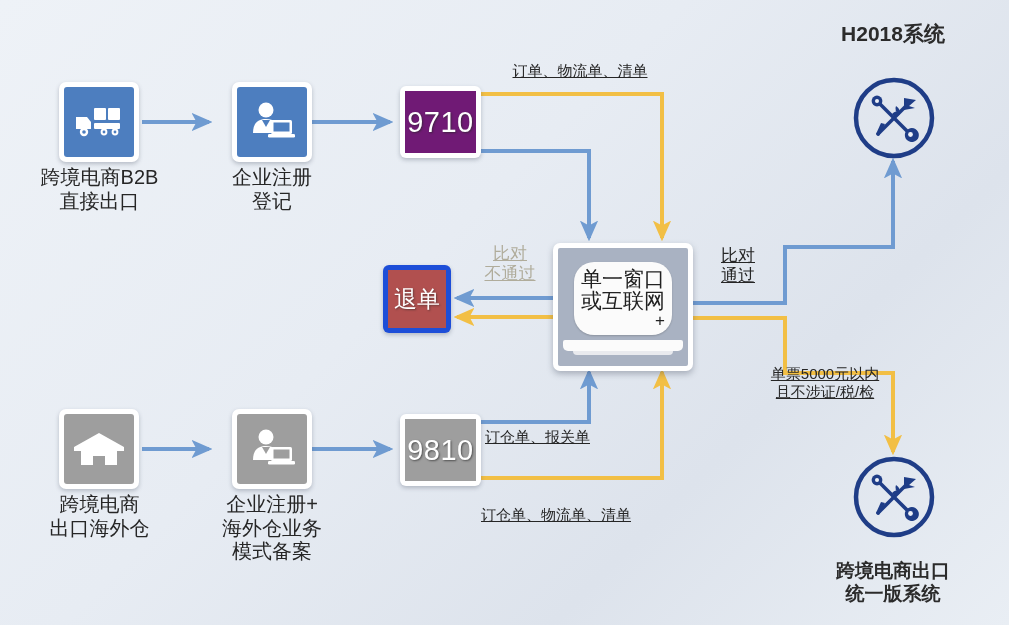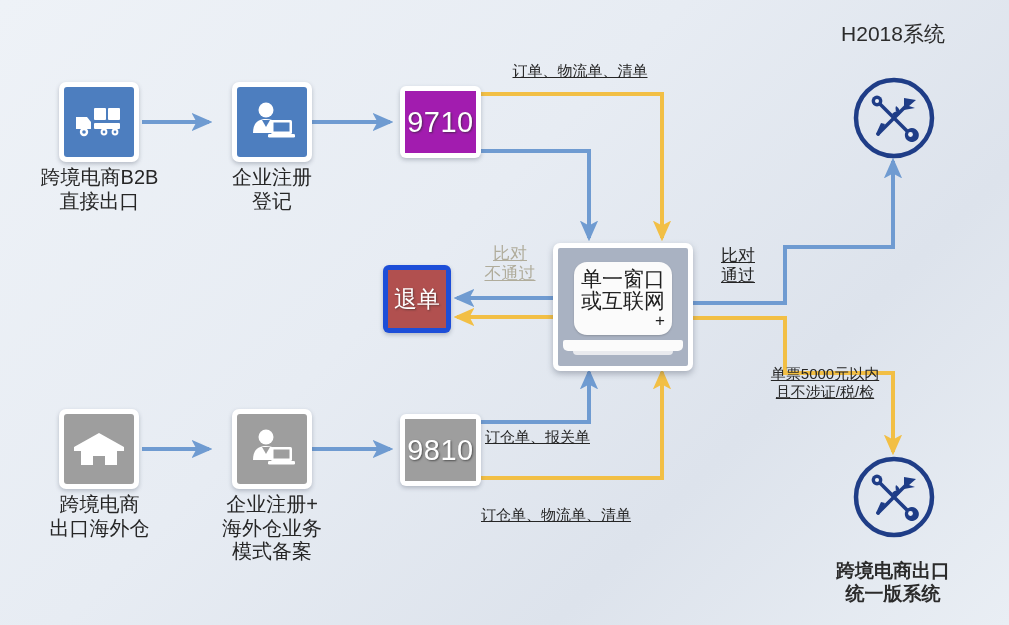--- a/index.html
+++ b/index.html
@@ -26,21 +26,21 @@
   
   .codebox{
     position:absolute;border-radius:6px;background:#fff;padding:5px;box-sizing:border-box;
     box-shadow:0 2px 4px rgba(60,70,90,.30);
   }
   .codebox .inner{
     width:100%;height:100%;display:flex;align-items:center;justify-content:center;
     font-size:29px;color:#ffffff;letter-spacing:.5px;
     text-shadow:1px 1px 2px rgba(40,40,40,.65);
   }
-  .codebox.blue .inner{background:#a21caf;}
+  .codebox.blue .inner{background:#701a75;}
   .codebox.gray .inner{background:#9e9e9e;}
 
   
   .rejectbox{
     position:absolute;border-radius:6px;background:#1d4ed8;padding:5px;box-sizing:border-box;
     box-shadow:0 2px 4px rgba(60,70,90,.30);
   }
   .rejectbox .inner{
     width:100%;height:100%;background:#b1504f;display:flex;align-items:center;justify-content:center;
     font-size:23px;color:#fff;text-shadow:1px 1px 2px rgba(40,40,40,.55);
@@ -49,21 +49,21 @@
   
   .center-node{
     position:absolute;border-radius:7px;background:#fff;padding:5px;box-sizing:border-box;
     box-shadow:0 3px 6px rgba(60,70,90,.35);
   }
   .center-node .inner{
     width:100%;height:100%;background:#a9b2c2;position:relative;border-radius:2px;overflow:hidden;
   }
   .lap-screen{
     position:absolute;left:12%;top:12%;width:76%;height:62%;
-    background:#fbfbfb;border-radius:13px;
+    background:#fbfbfb;border-radius:20px;
     display:flex;flex-direction:column;align-items:center;justify-content:center;
     box-shadow:0 1px 2px rgba(0,0,0,.18);
   }
   .lap-base{
     position:absolute;left:4%;bottom:13%;width:92%;height:9%;
     background:#fbfbfb;border-radius:2px 2px 5px 5px;
   }
   .lap-base:after{
     content:"";position:absolute;left:8%;top:100%;width:84%;height:45%;
     background:#e9eaee;border-radius:0 0 4px 4px;
@@ -72,21 +72,21 @@
   .lap-line.second{display:flex;align-items:flex-end;flex-direction:column;}
   .lap-plus{font-size:17px;margin-left:1px;}
 
   
   .emblem{position:absolute;}
   .emblem svg{display:block;}
 
   
   .lbl{position:absolute;text-align:center;line-height:1.18;color:#262626;white-space:nowrap;}
   .node-cap{font-size:20px;}
-  .sys-title{font-size:21px;font-weight:normal;color:#2b2b2b;}
+  .sys-title{font-size:21px;font-weight:bold;color:#2b2b2b;}
   .sys-cap{font-size:19px;font-weight:bold;color:#2b2b2b;line-height:1.2;}
   .edge-lbl{position:absolute;font-size:15px;color:#262626;white-space:nowrap;line-height:1.2;text-align:center;text-decoration:underline;}
   .edge-lbl.muted{color:#b0ac9b;font-size:17px;}
   .edge-lbl.big{font-size:17px;}
 </style>
 </head>
 <body>
 
 <div id="stage">
 

